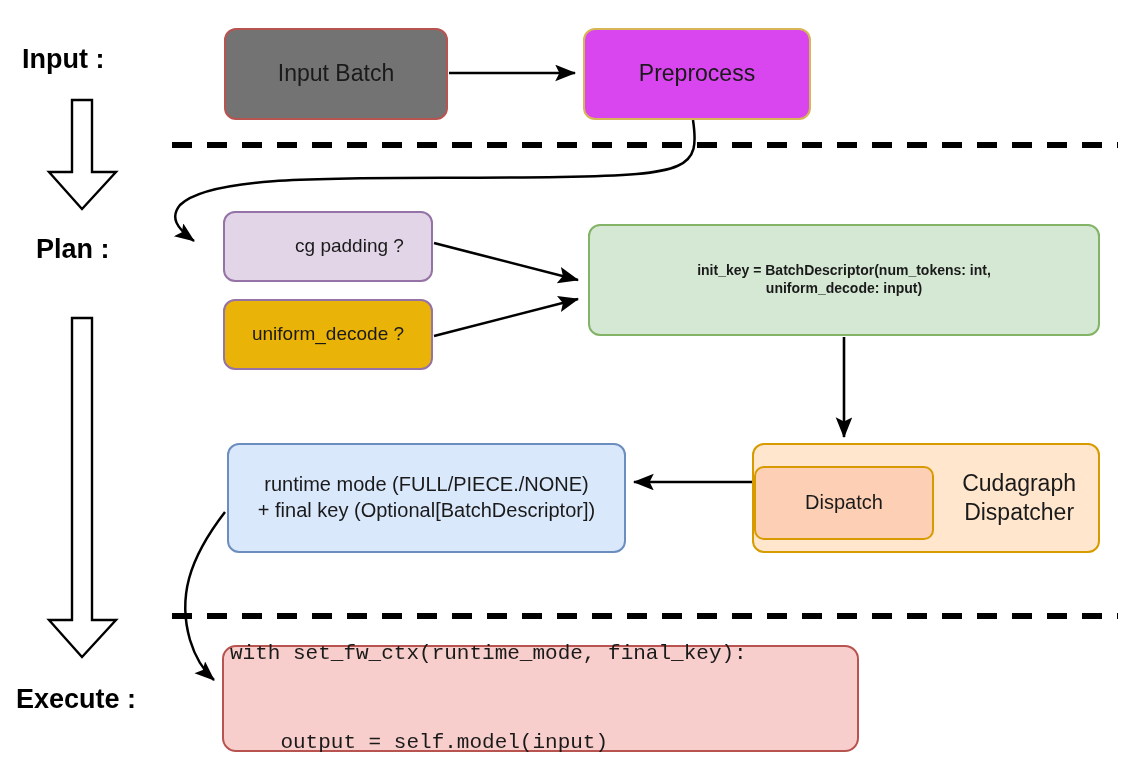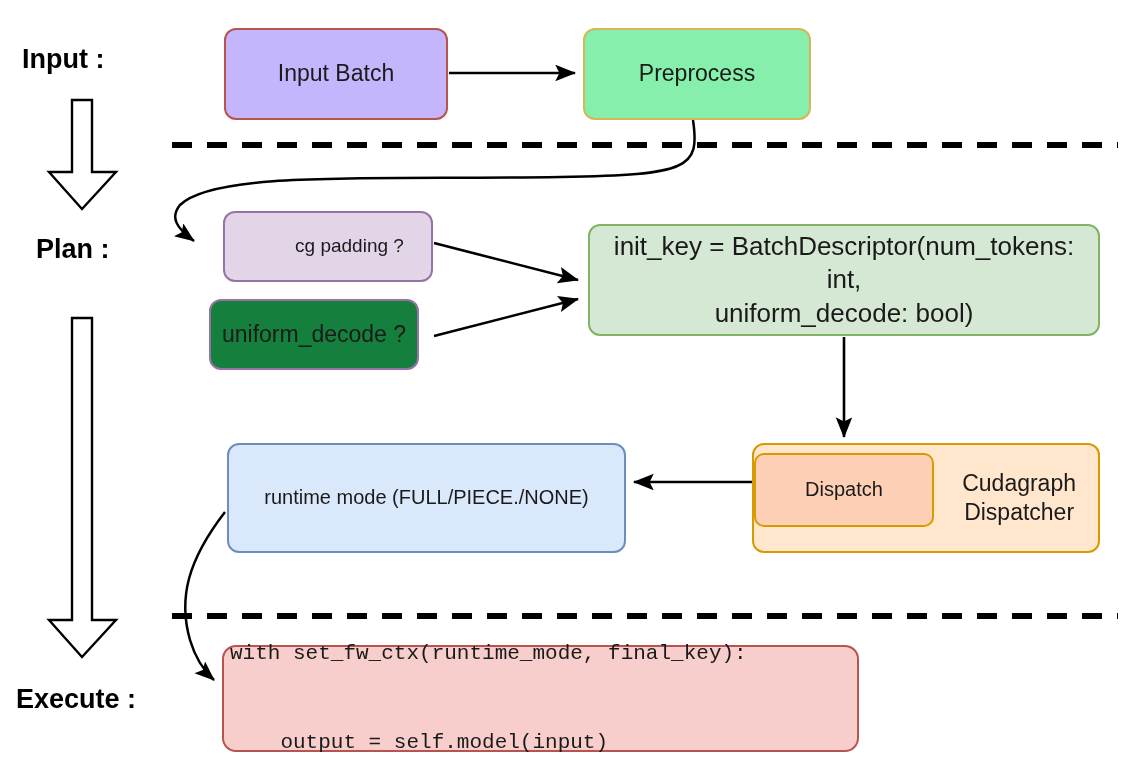--- a/index.html
+++ b/index.html
@@ -44,47 +44,48 @@
     position: absolute;
     font-weight: bold;
     font-size: 27px;
     color: #000000;
     white-space: nowrap;
   }
 
   
   #node-input-batch {
     left: 224px; top: 28px; width: 224px; height: 92px;
-    background: #c4b5fd; border-color: #b85450; font-size: 23px;
+    background: #737373; border-color: #b85450; font-size: 23px;
   }
   #node-preprocess {
     left: 583px; top: 28px; width: 228px; height: 92px;
-    background: #86efac; border-color: #d6b656; font-size: 23px;
+    background: #d946ef; border-color: #d6b656; font-size: 23px;
   }
   #node-cg-padding {
     left: 223px; top: 211px; width: 210px; height: 71px;
     background: #e1d5e7; border-color: #9673a6; font-size: 19px; padding-left: 43px;
   }
   #node-uniform-decode {
-    left: 209px; top: 299px; width: 210px; height: 71px;
-    background: #15803d; border-color: #9673a6; font-size: 23px;
+    left: 223px; top: 299px; width: 210px; height: 71px;
+    background: #eab308; border-color: #9673a6; font-size: 19px;
   }
   #node-init-key {
     left: 588px; top: 224px; width: 512px; height: 112px;
-    background: #d5e8d4; border-color: #82b366; font-size: 26px;
+    background: #d5e8d4; border-color: #82b366; font-size: 14px;
     padding: 0 18px;
+    font-weight: bold;
   }
   #node-cudagraph-dispatcher {
     left: 752px; top: 443px; width: 348px; height: 110px;
     background: #ffe6cc; border-color: #d79b00; font-size: 23px;
     align-items: center; justify-content: flex-end;
     padding-right: 22px;
   }
   #node-dispatch {
-    left: 754px; top: 453px; width: 180px; height: 74px;
+    left: 754px; top: 466px; width: 180px; height: 74px;
     background: #fdd0b5; border-color: #d79b00; font-size: 20px;
     border-radius: 10px;
   }
   #node-runtime-mode {
     left: 227px; top: 443px; width: 399px; height: 110px;
     background: #dae8fc; border-color: #6c8ebf; font-size: 20px;
     padding: 0 17px;
   }
   #node-exec-code {
     left: 222px; top: 645px; width: 637px; height: 107px;
@@ -169,38 +170,39 @@
     <span>cg padding ?</span>
   </div>
 
   <div class="node" id="node-uniform-decode">
     <span>uniform_decode ?</span>
   </div>
 
   <div class="node" id="node-init-key">
     <div>
       <span>init_key = BatchDescriptor(num_tokens: int,</span>
-      <span>uniform_decode: bool)</span>
+      <span>uniform_decode: input)</span>
     </div>
   </div>
 
   <div class="node" id="node-cudagraph-dispatcher">
     <div>
       <span>Cudagraph</span>
       <span>Dispatcher</span>
     </div>
   </div>
 
   <div class="node" id="node-dispatch">
     <span>Dispatch</span>
   </div>
 
   <div class="node" id="node-runtime-mode">
     <div>
       <span>runtime mode (FULL/PIECE./NONE)</span>
+      <span>+ final key (Optional[BatchDescriptor])</span>
     </div>
   </div>
 
   <div class="node" id="node-exec-code">
     <div>
       <span>with set_fw_ctx(runtime_mode, final_key):</span>
       <span>    output = self.model(input)</span>
     </div>
   </div>
 

